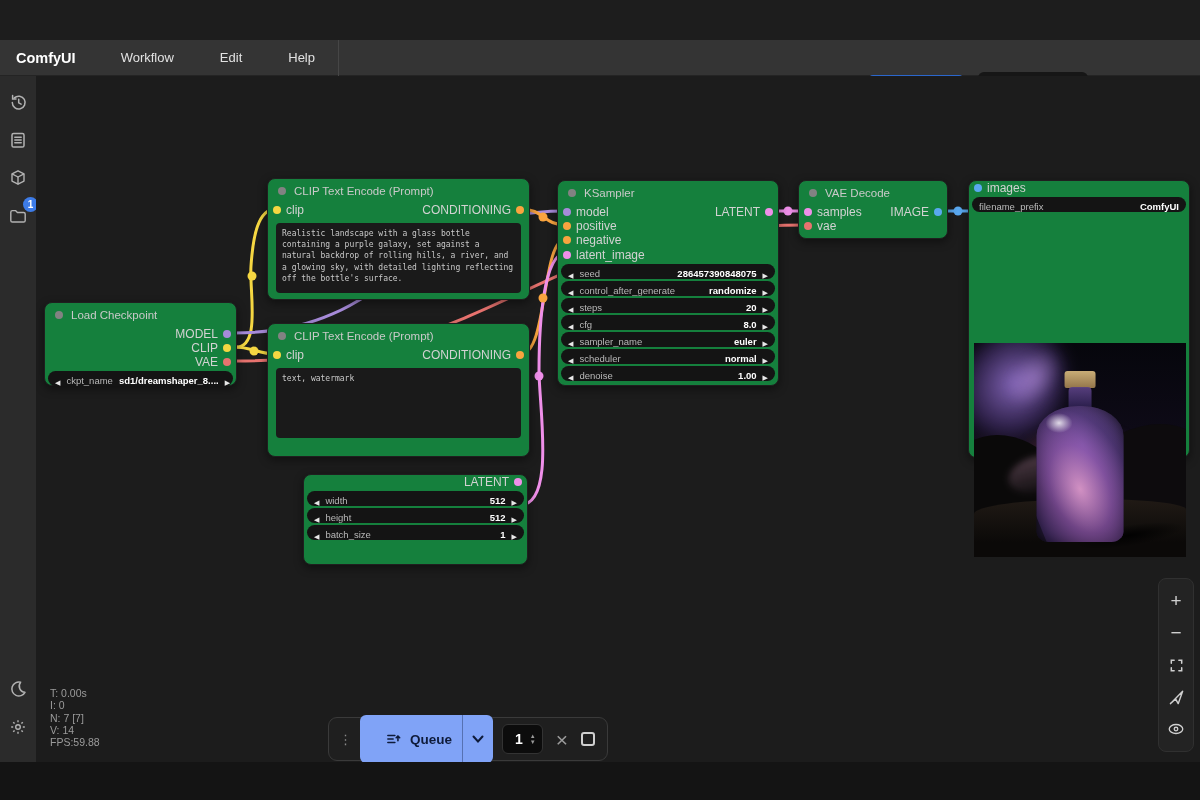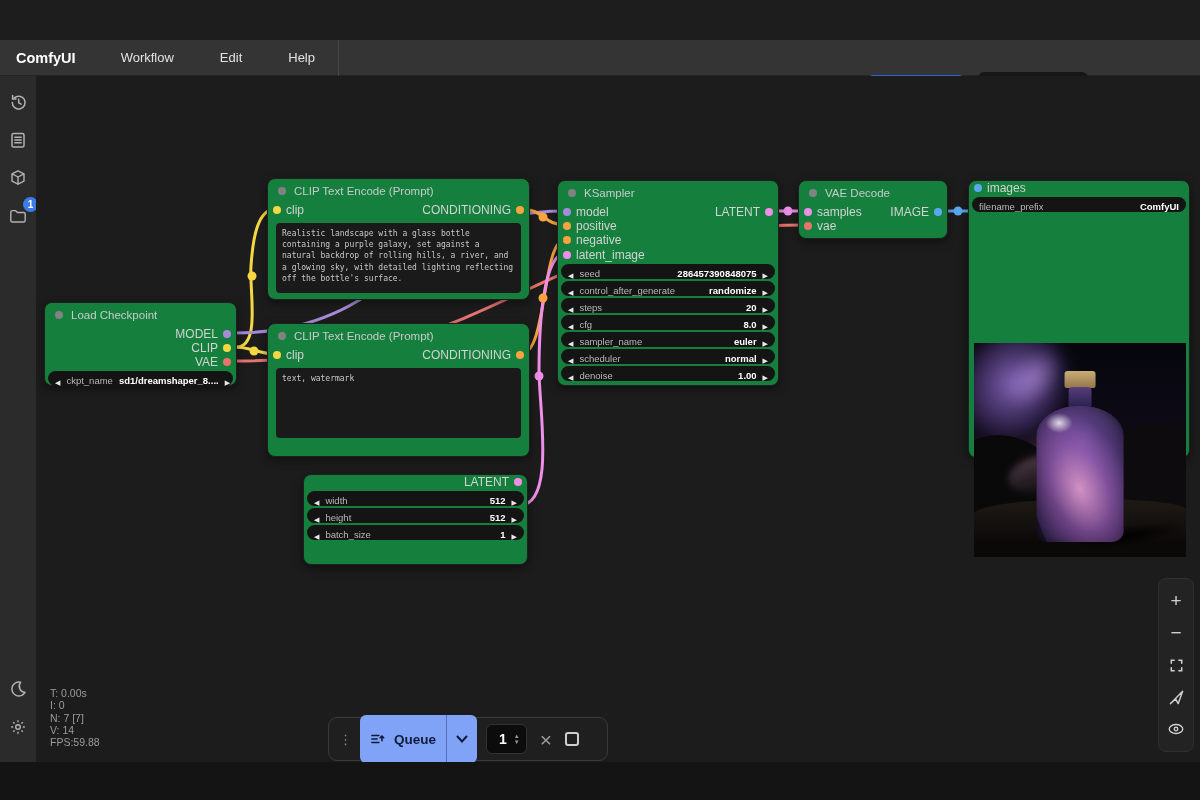--- a/index.html
+++ b/index.html
@@ -57,21 +57,21 @@
     font-family:"DejaVu Sans Mono", monospace; font-size:8px; line-height:1.4; cursor:text; }
 
   
   .stats { position:absolute; left:14px; top:611px; z-index:3; color:#9b9b9b; font-size:10.5px; line-height:12.3px; }
 
   
   .queuebar { position:absolute; left:292px; top:641px; width:280px; height:44px; z-index:4;
     background:#1f1f1f; border:1px solid #3a3a3a; border-radius:9px; display:flex; align-items:center;
     padding:0 10px; gap:9px; }
   .drag-handle { color:#8a8a8a; font-size:13px; letter-spacing:-1px; cursor:grab; }
-  .queue-btn { display:flex; align-items:stretch; border-radius:6px; overflow:hidden; height:48px; cursor:pointer; }
+  .queue-btn { display:flex; align-items:stretch; border-radius:6px; overflow:hidden; height:48px; cursor:pointer;padding-left:16px; }
   .qb-main { display:flex; align-items:center; gap:8px; padding:0 10px; color:#0e1b3a; font-size:13.5px; font-weight:600; }
   .qb-sep { width:1px; background:rgba(10,20,50,.35); }
   .qb-chev { display:flex; align-items:center; padding:0 9px; }
   .countbox { display:flex; align-items:center; height:30px; background:#0c0c0c; border:1px solid #333;
     border-radius:6px; padding:0 6px 0 12px; gap:7px; }
   .count-num { color:#fff; font-size:14px; font-weight:bold; }
   .spin { display:flex; flex-direction:column; line-height:6px; font-size:6px; color:#9a9a9a; cursor:pointer; }
   .xbtn { color:#9c9c9c; font-size:21px; line-height:1; cursor:pointer; padding:0 4px; }
   .stopbtn { width:14px; height:14px; border:2px solid #cfcfcf; border-radius:3px; cursor:pointer; }
 

